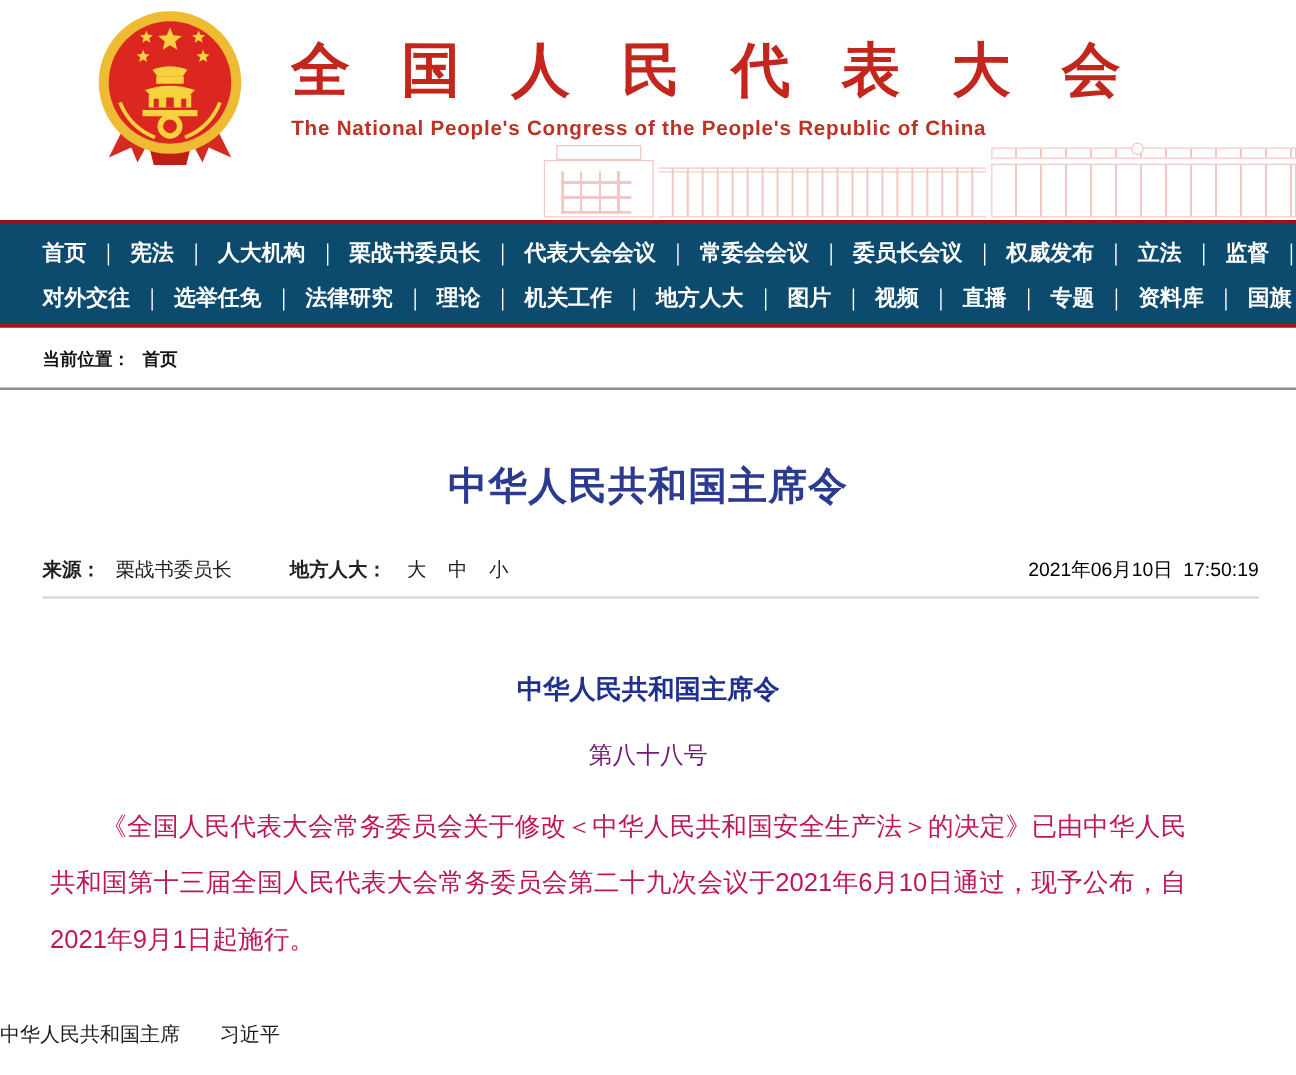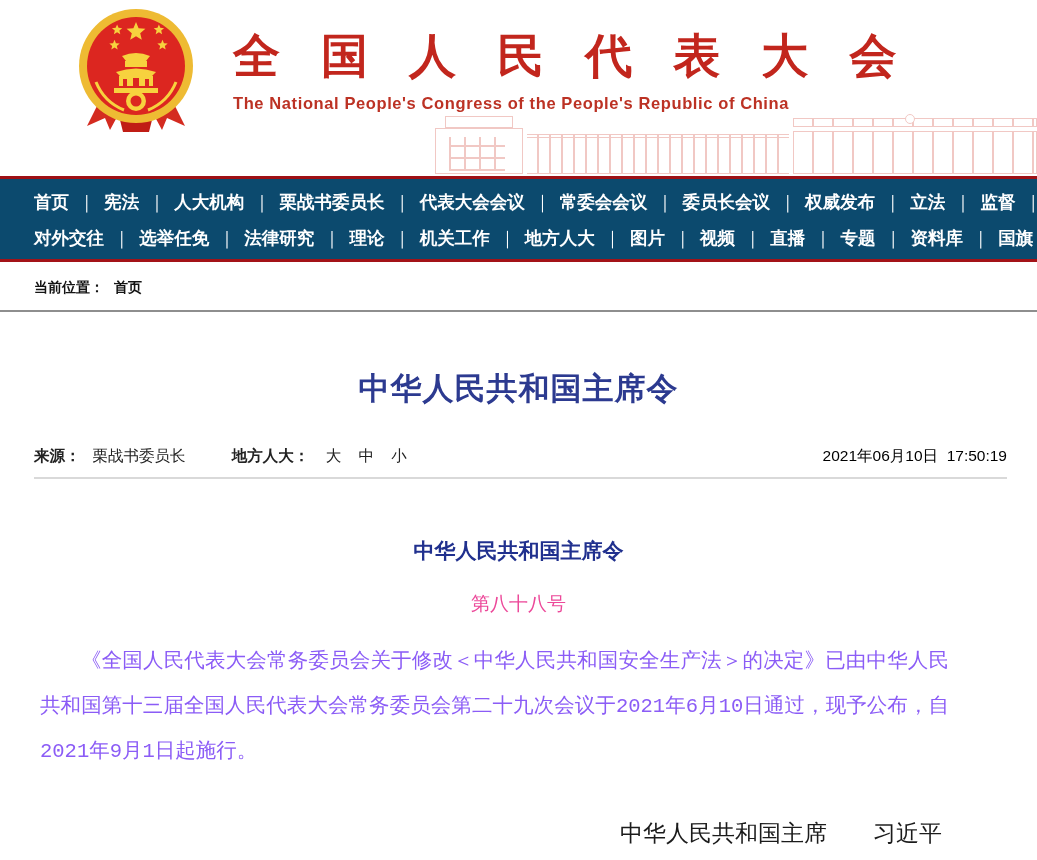--- a/index.html
+++ b/index.html
@@ -77,30 +77,30 @@
   .fontsize-opt { color:#222; text-decoration:none; margin-right:13px; }
   .meta-datetime { white-space:pre; color:#000000; }
 
   .article-heading {
     margin-top:58px; text-align:center;
     font-size:21px; font-weight:bold; color:#20308e;
   }
   .doc-number {
     margin-top:26px; text-align:center;
     font-family:"Liberation Serif","DejaVu Serif",serif;
-    font-size:19px; color:#ec4899;
+    font-size:19px; color:#701a75;
   }
   .article-body {
     margin:22px 88px 0 40px;
     font-size:20.5px; line-height:45px; text-align:justify;
-    text-indent:2em; color:#8b5cf6;font-family:Liberation Mono, monospace;
+    text-indent:2em; color:#be185d;
   }
   .signature {
-    margin:44px 95px 0 0; text-align:right;
-    font-size:23px; color:#1b1b1b; white-space:pre;
+    margin:44px 95px 0 0; 
+    font-size:16px; color:#1b1b1b; white-space:pre;
   }
 </style>
 </head>
 <body>
 
 <div class="page">
 
   <div class="header">
 
     <svg class="emblem" viewBox="0 0 124 136" aria-hidden="true">

